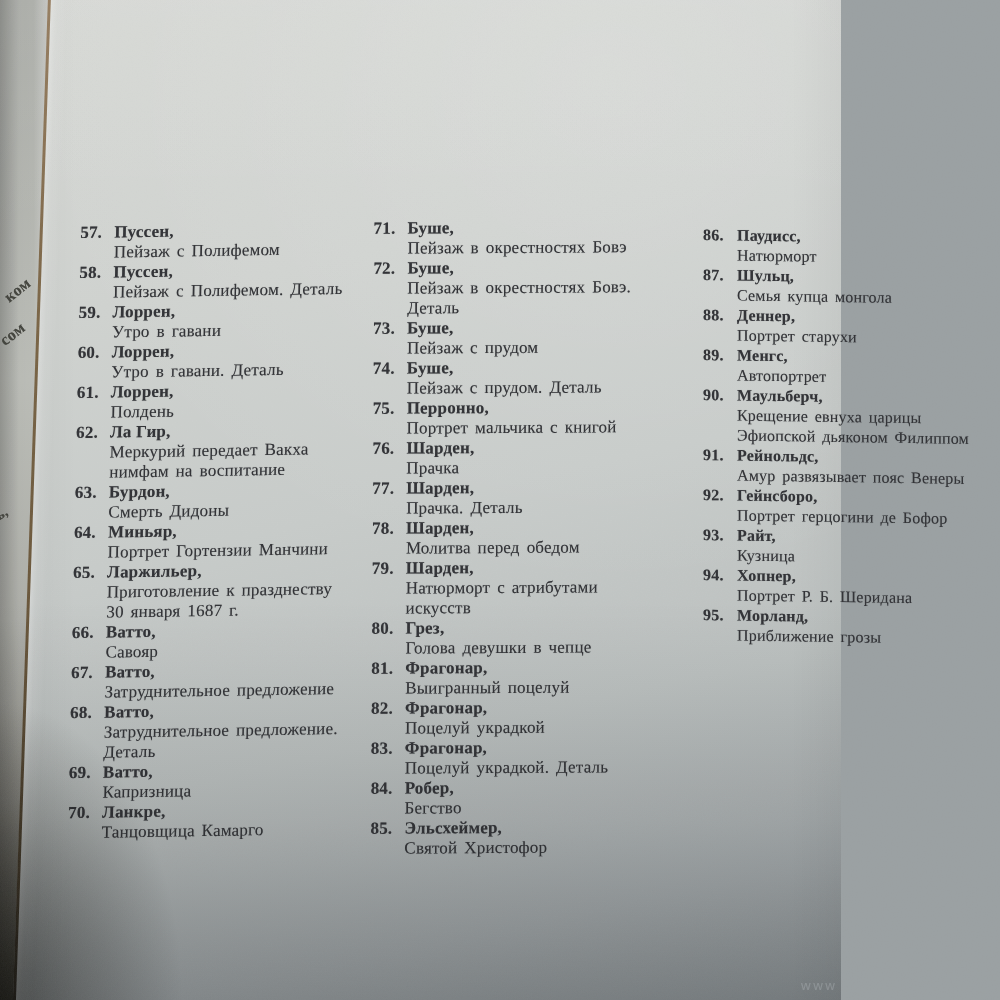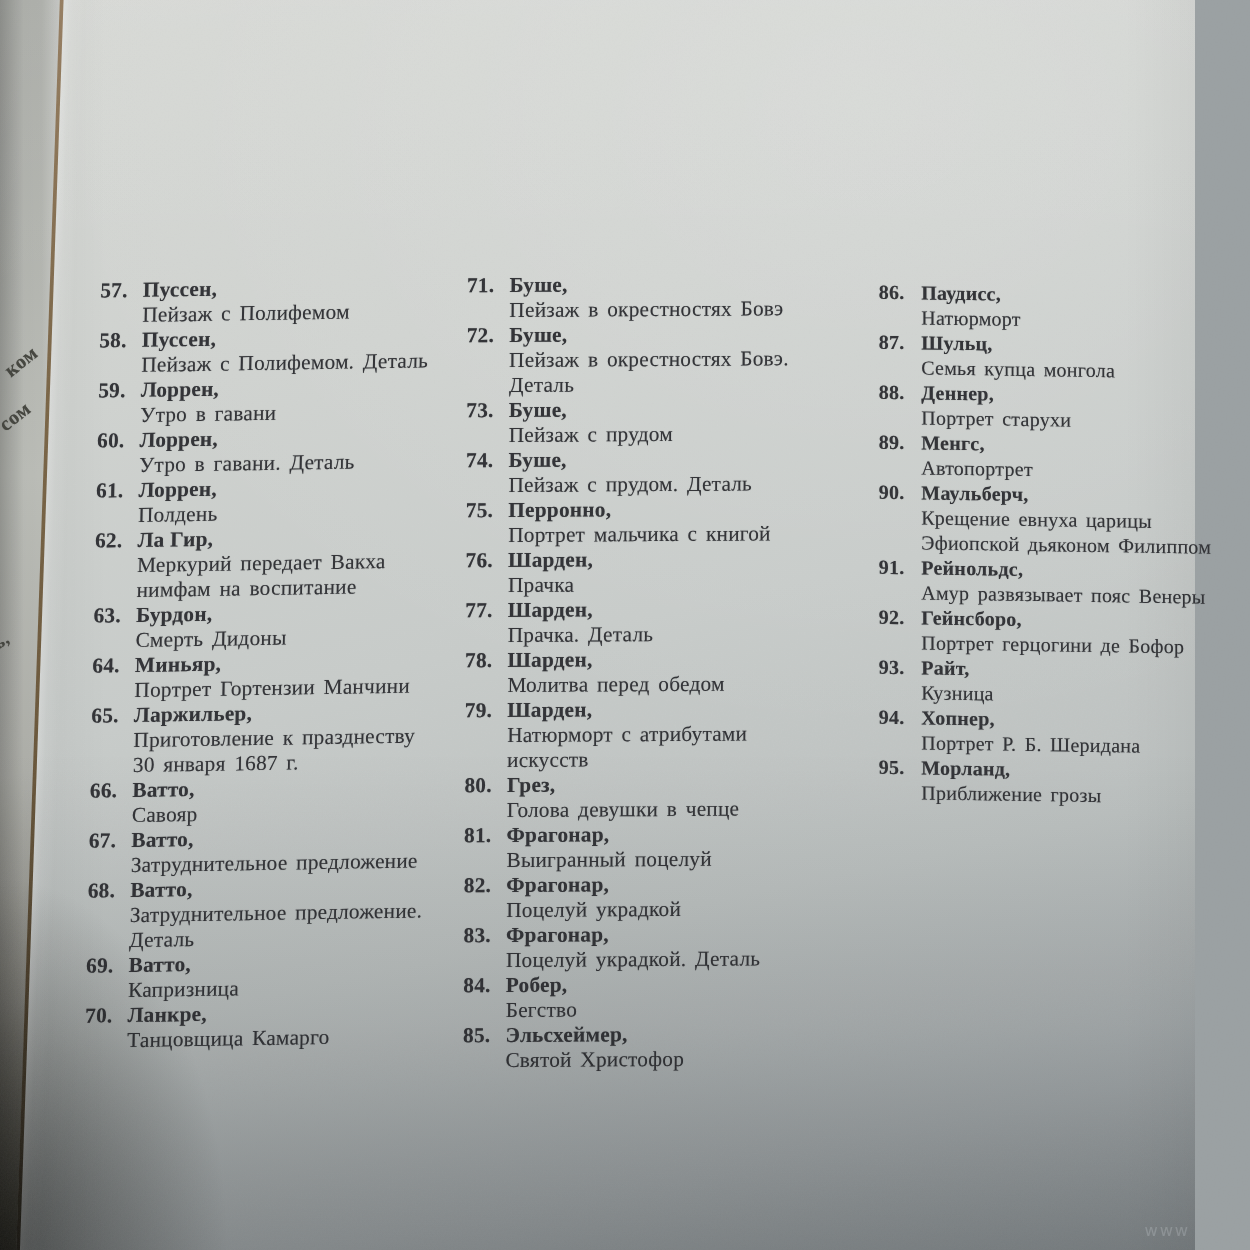--- a/index.html
+++ b/index.html
@@ -2,21 +2,21 @@
 <html><head>
 <meta charset="utf-8">
 <style>
   html,body{margin:0;padding:0;}
   body{
     width:1000px;height:1000px;overflow:hidden;
     font-family:"Liberation Serif","DejaVu Serif",serif;
     background:#9aa0a2;
   }
   .photo{
-    position:absolute;inset:0;width:956px;height:1000px;
+    position:absolute;inset:0;width:841px;height:1000px;
     background:
       radial-gradient(130% 95% at 72% 8%, rgba(255,255,255,.14), rgba(255,255,255,0) 55%),
       linear-gradient(168deg,#d7d9d5 0%,#d0d3d0 28%,#c8ccca 50%,#bcc1c0 70%,#a8aeb0 88%,#959c9f 100%);
   }
 
   
   .left-strip{
     position:absolute;top:0;left:0;width:54px;height:1000px;overflow:hidden;
     clip-path:polygon(0 0,49px 0,13px 100%,0 100%);
     background:

